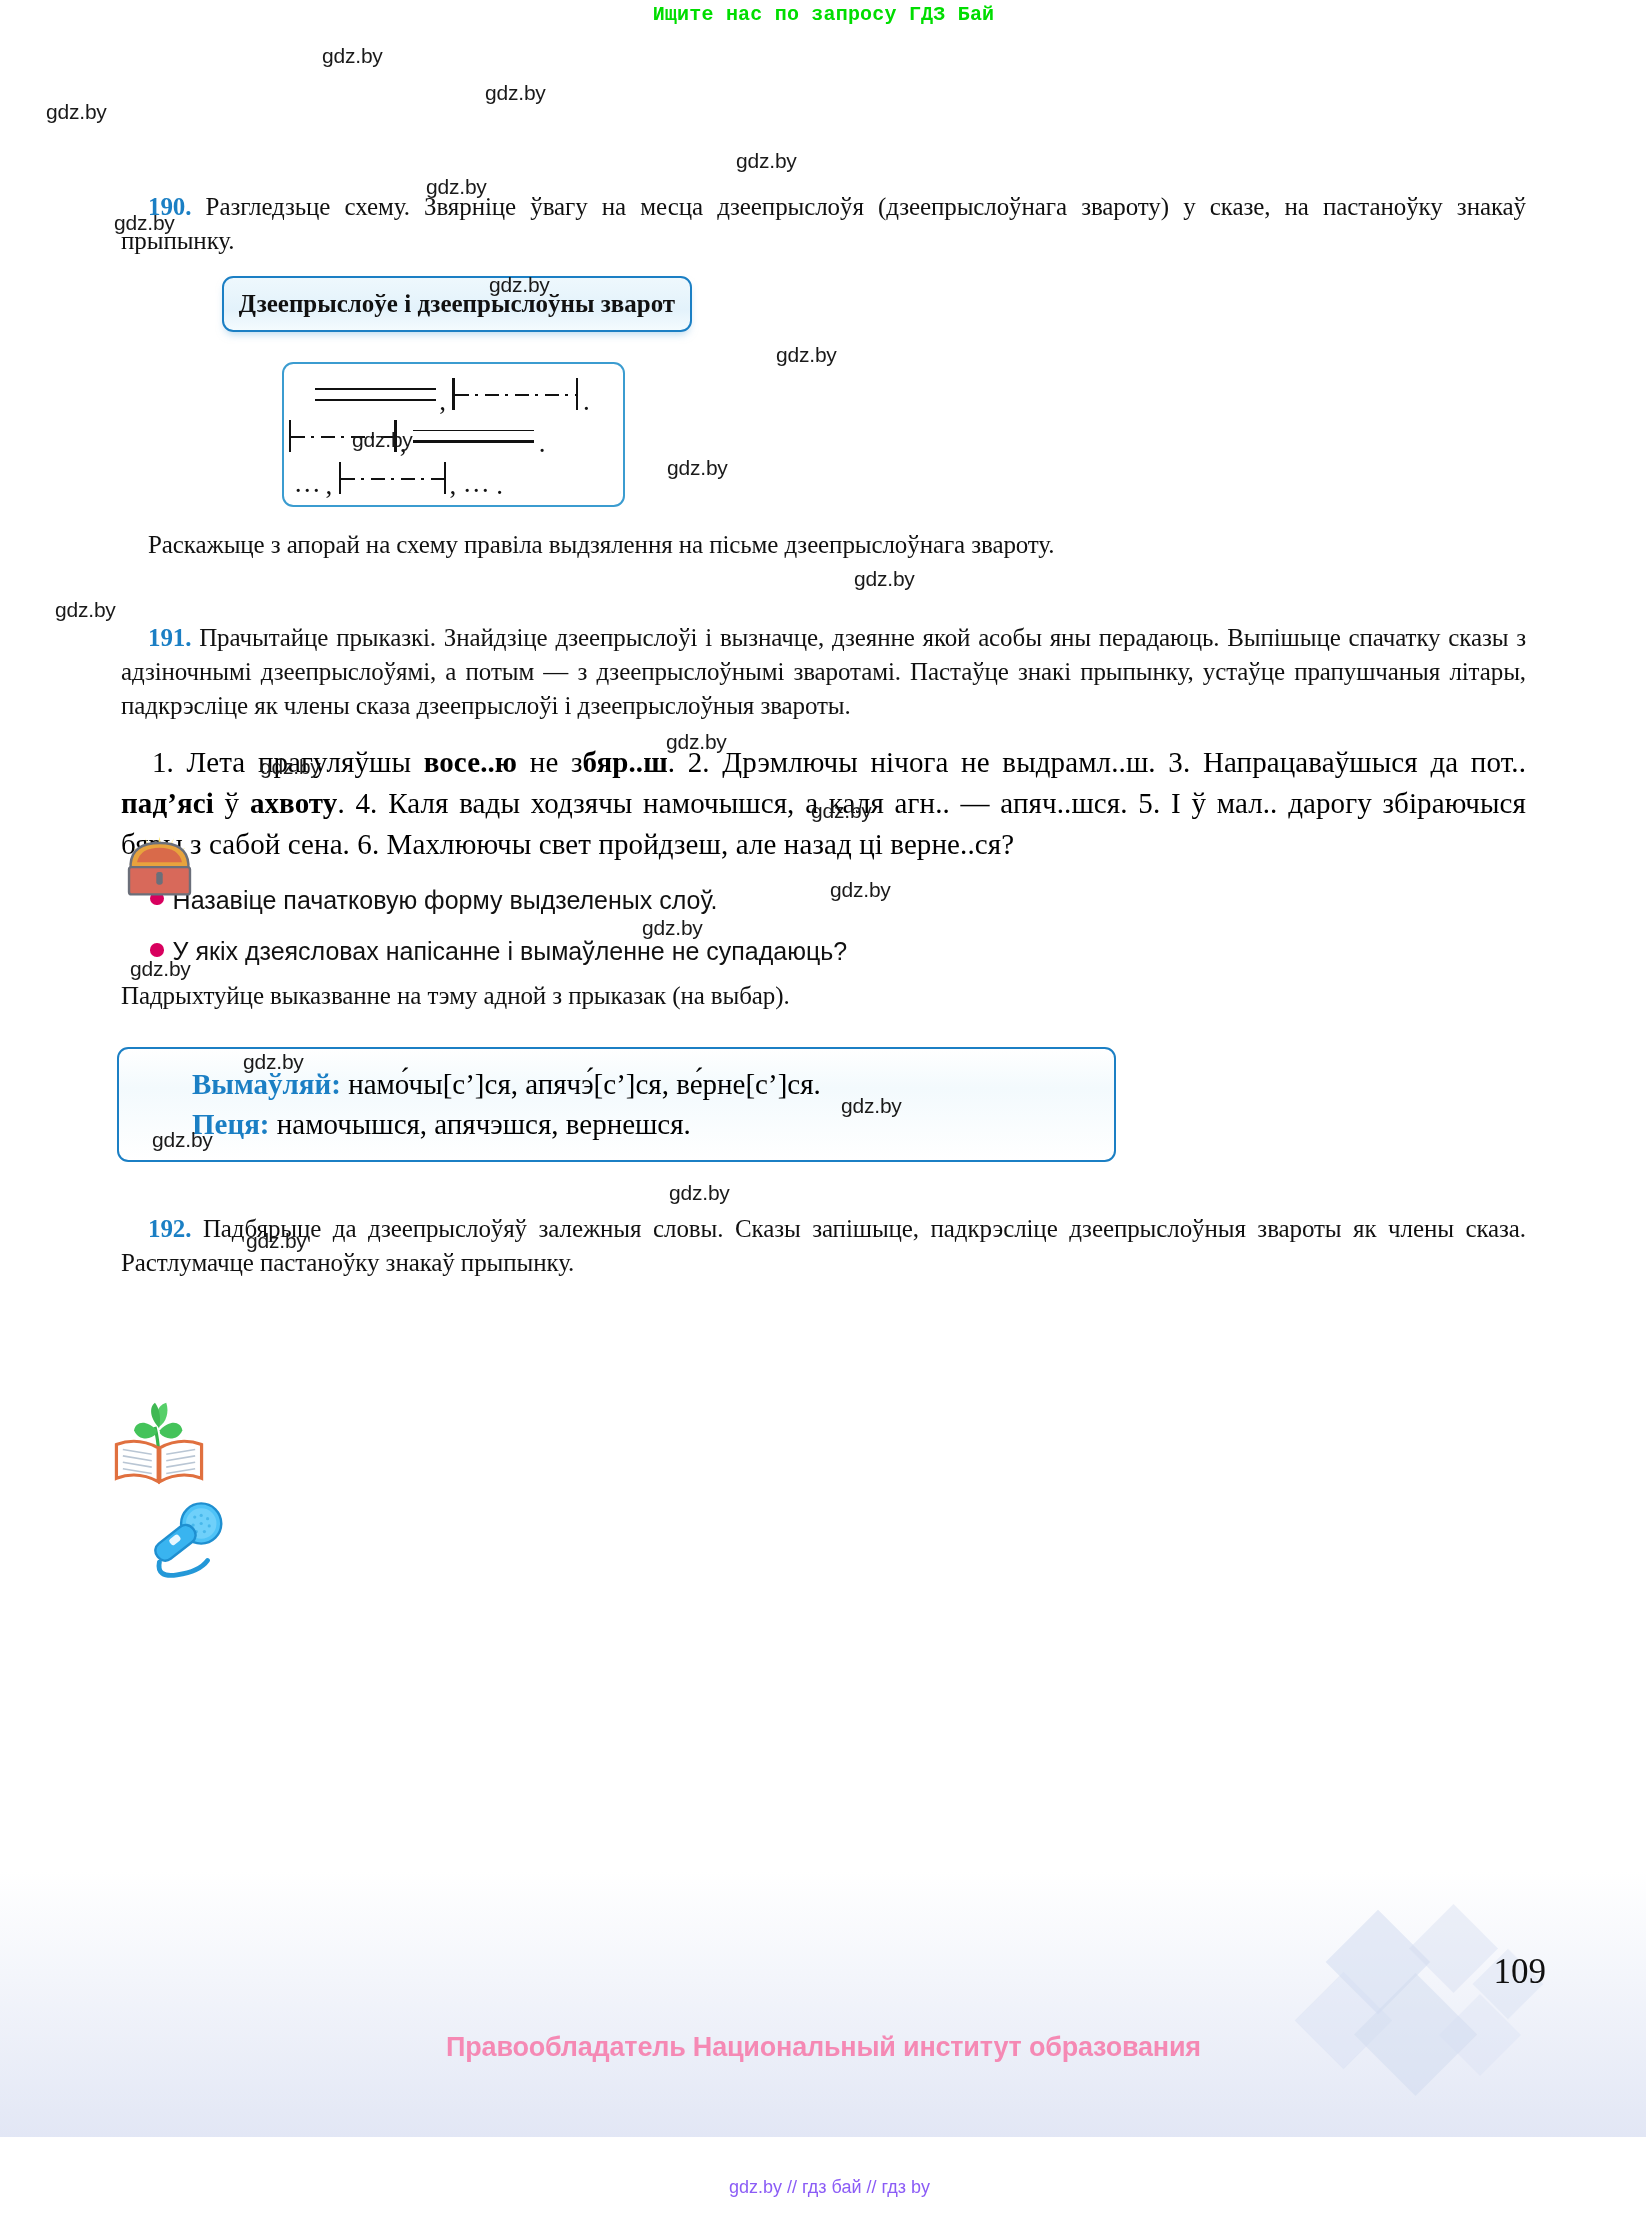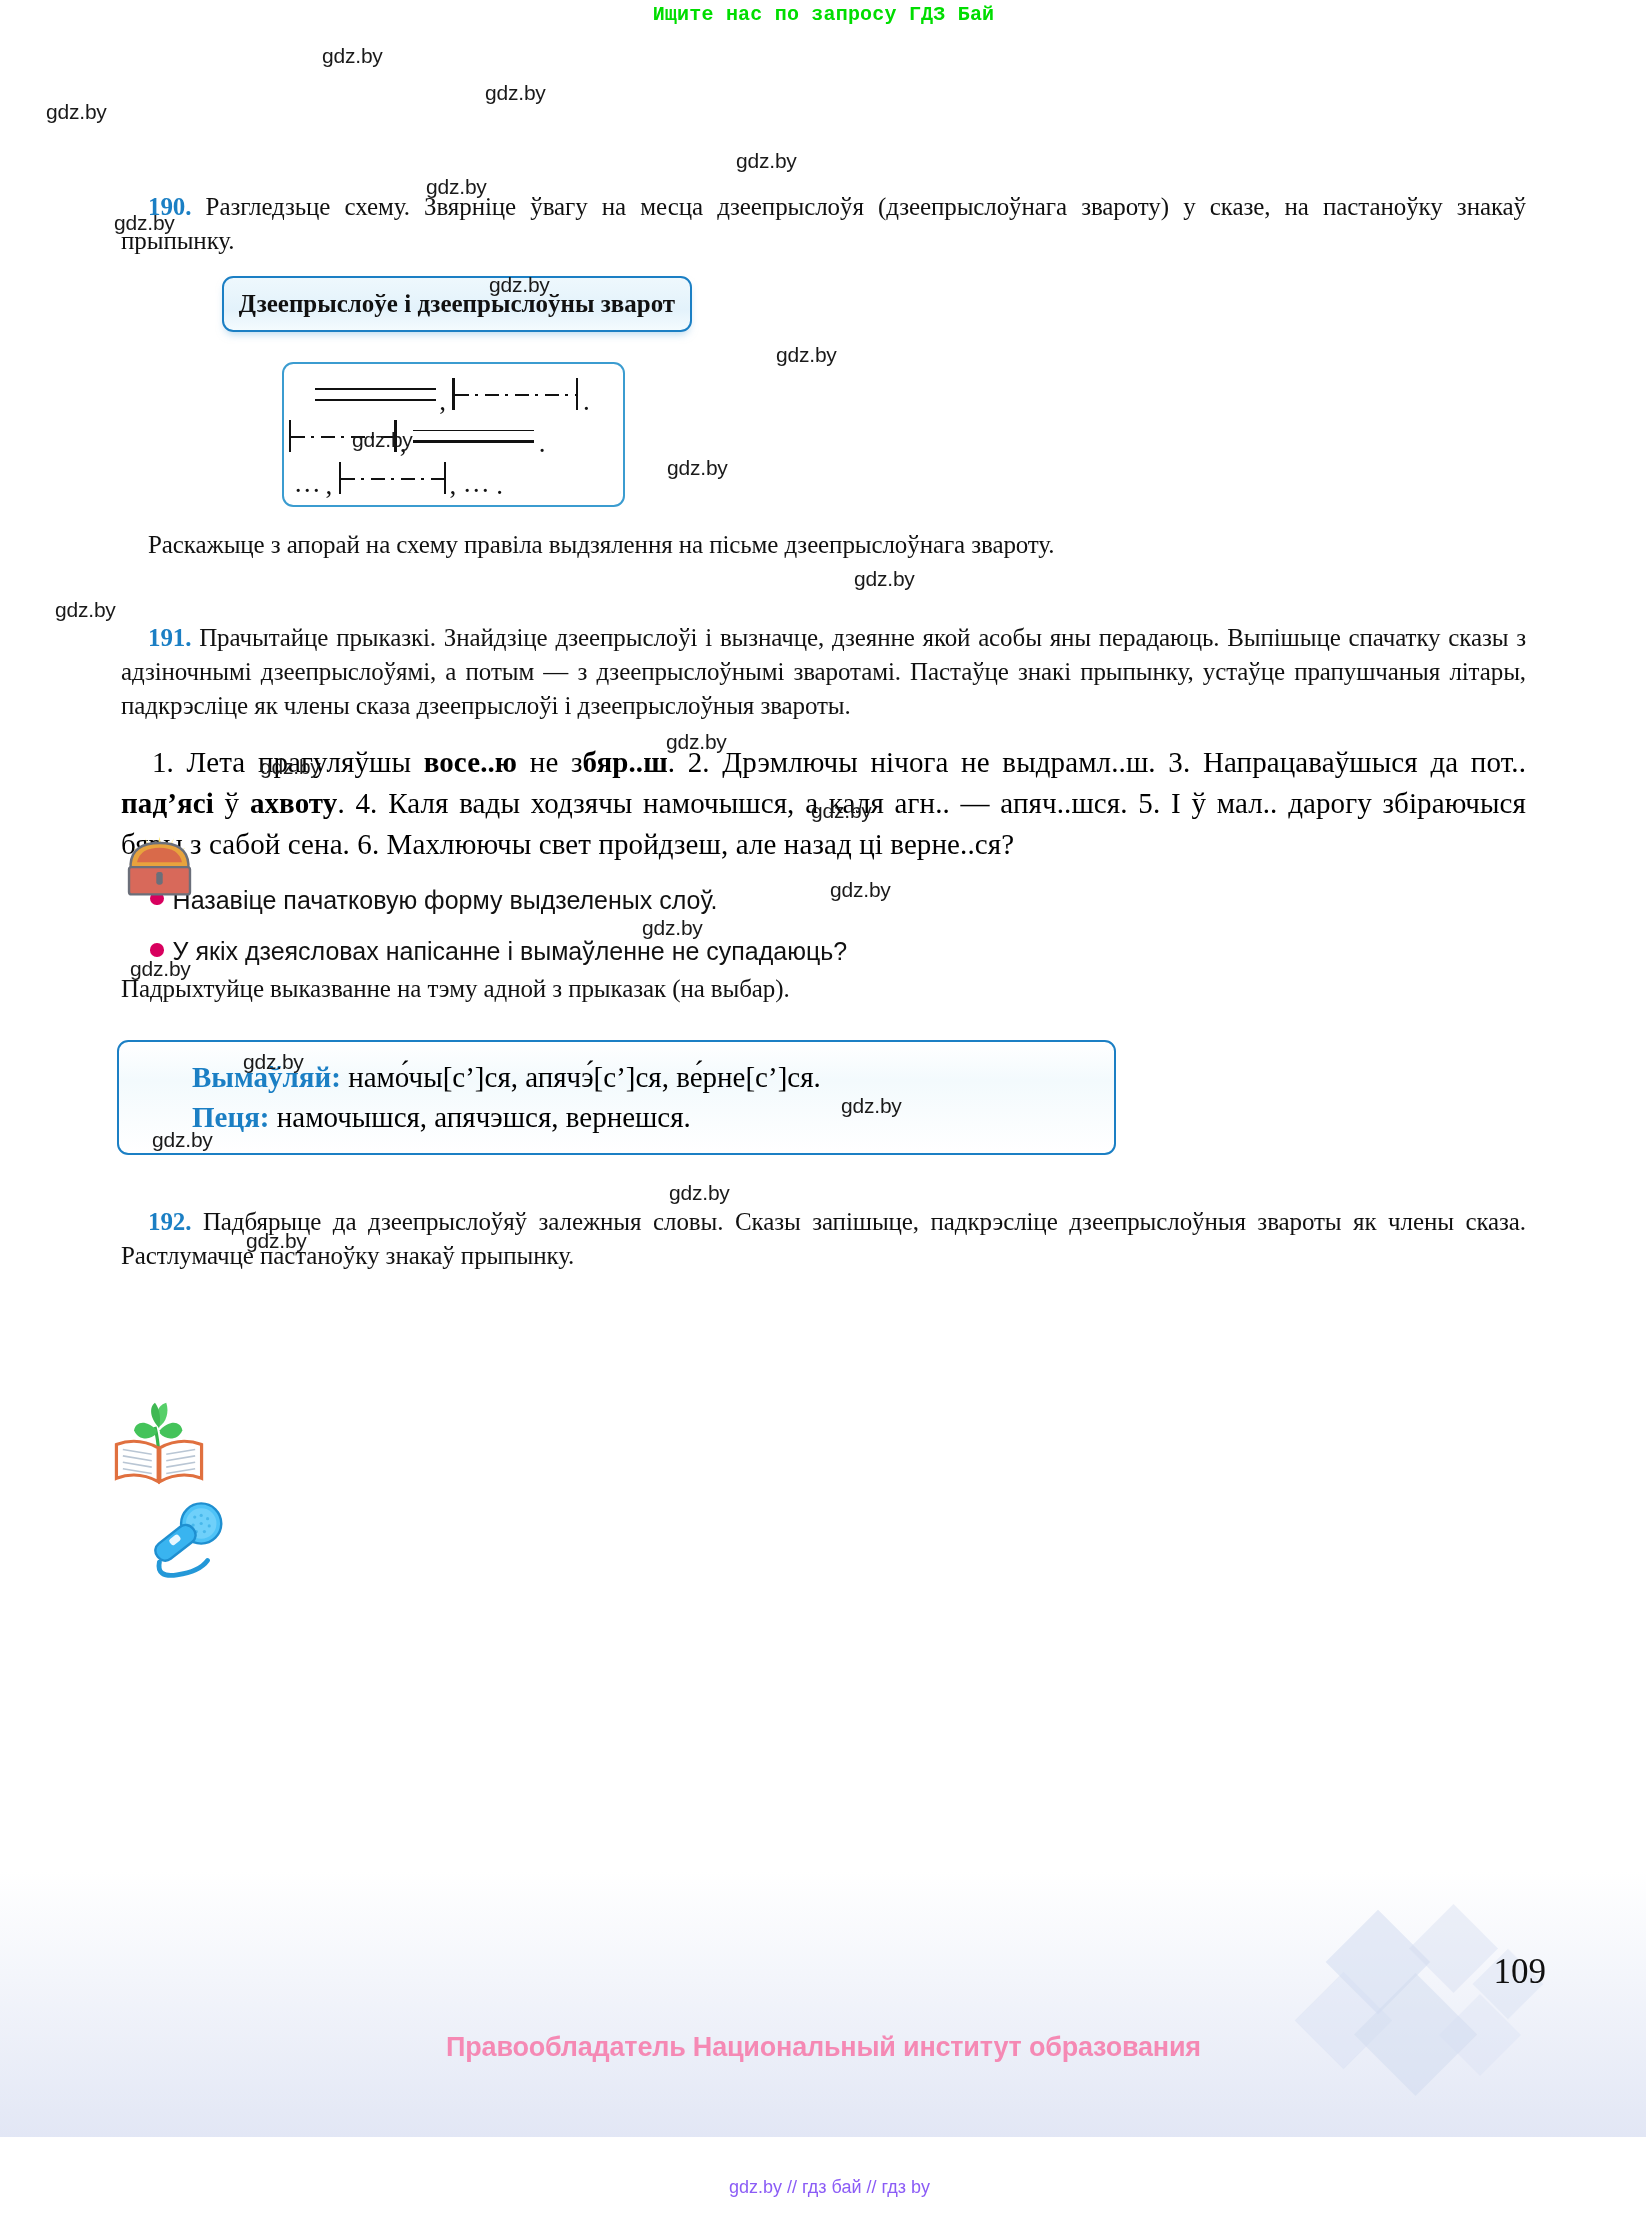--- a/index.html
+++ b/index.html
@@ -312,21 +312,21 @@
       <div class="bullet-line">
         <span class="bdot"></span>
         <span>Назавіце пачатковую форму выдзеленых слоў.</span>
       </div>
       <div class="bullet-line" style="margin-top:17.7px">
         <span class="bdot"></span>
         <span>У якіх дзеясловах напісанне і вымаўленне не супадаюць?</span>
       </div>
     </div>
 
-    <p class="task" style="margin-top:4px;padding-left:0">
+    <p class="task" style="margin-top:11px;padding-left:0">
       <span>Падрыхтуйце выказванне на тэму адной з прыказак (на выбар).</span>
     </p>
 
     <div class="pron-box" style="margin-top:34px;margin-left:-4px;width:999px">
       <div class="pron-line">
         <span class="pron-key">Вымаўляй:</span><span class="pron-val"> намо́чы[с’]ся, апячэ́[с’]ся, ве́рне[с’]ся.</span>
       </div>
       <div class="pron-line">
         <span class="pron-key">Пеця:</span><span class="pron-val"> намочышся, апячэшся, вернешся.</span>
       </div>

